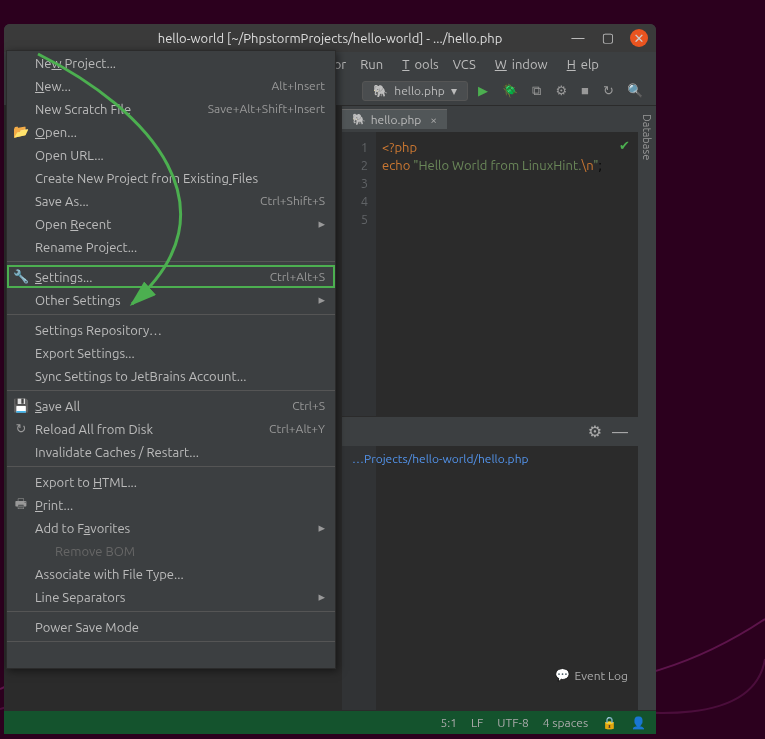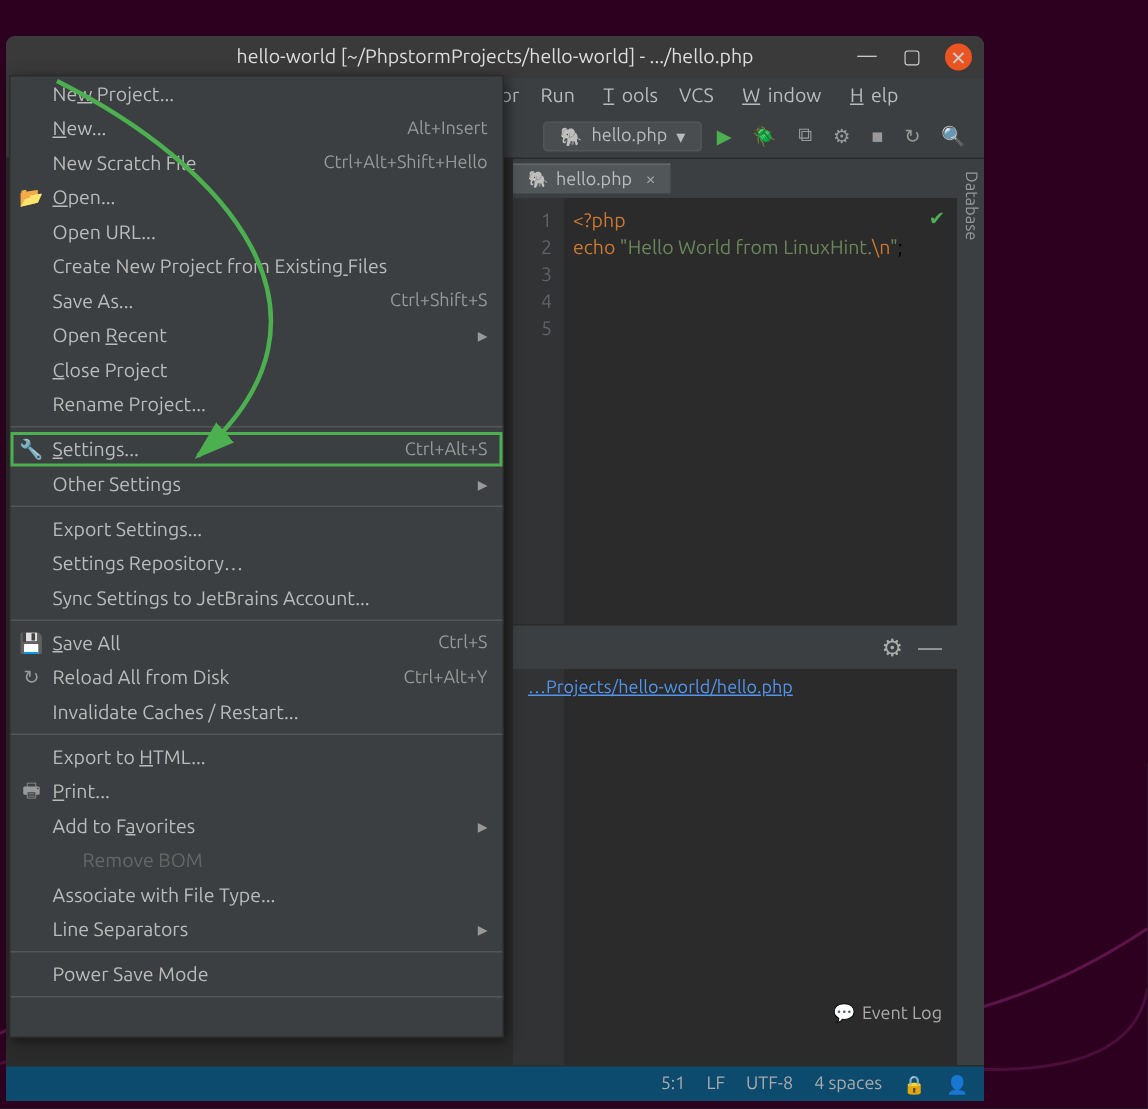--- a/index.html
+++ b/index.html
@@ -26,22 +26,22 @@
 .code { flex: 1; background: #2b2b2b; display: flex; font-family: "DejaVu Sans Mono", monospace; font-size: 13px; position: relative; }
 .gutter { width: 34px; background: #313335; color: #606366; text-align: right; padding: 6px 8px 0 0; line-height: 18px; }
 .codebody { padding: 6px 0 0 6px; line-height: 18px; white-space: pre; }
 .kw { color: #cc7832; }
 .str { color: #6a8759; }
 .esc { color: #cc7832; }
 .check { position: absolute; top: 6px; right: 8px; color: #4caf50; }
 .sidebar-right { position: absolute; right: 0; top: 0; bottom: 0; width: 18px; background: #3c3f41; color: #999; font-size: 11px; display: flex; align-items: flex-start; justify-content: center; padding-top: 8px; }
 .sidebar-right span { writing-mode: vertical-rl; }
 .bottom-tool { position: absolute; right: 18px; top: 310px; left: 338px; background: #3c3f41; border-top: 1px solid #2b2b2b; height: 30px; display: flex; align-items: center; justify-content: flex-end; padding: 0 10px; gap: 10px; color: #aaa; }
-.link-area { position: absolute; right: 18px; top: 340px; left: 338px; padding: 6px 10px; color: #5394ec; font-size: 12px; text-decoration: underline; }
-.statusbar { height: 24px; background: #0c4a6e; border-top: 1px solid #2b2b2b; display: flex; align-items: center; justify-content: flex-end; padding: 0 10px; gap: 14px; color: #aaa; font-size: 12px; }
+.link-area { position: absolute; right: 18px; top: 340px; left: 338px; padding: 6px 10px; color: #5394ec; font-size: 12px; }
+.statusbar { height: 24px; background: #14532d; border-top: 1px solid #2b2b2b; display: flex; align-items: center; justify-content: flex-end; padding: 0 10px; gap: 14px; color: #aaa; font-size: 12px; }
 .eventlog { position: absolute; right: 18px; bottom: 24px; height: 22px; display: flex; align-items: center; padding: 0 10px; color: #aaa; font-size: 12px; gap: 4px; }
 
 .menu { position: absolute; left: 6px; top: 50px; width: 330px; background: #3c3f41; border: 1px solid #2b2b2b; box-shadow: 2px 2px 8px rgba(0,0,0,.5); color: #bbb; font-size: 13px; }
 .menu .item { display: flex; align-items: center; height: 23px; padding: 0 10px 0 28px; position: relative; }
 .menu .item.disabled { color: #666; margin-left: 20px; }
 .menu .item .sc { margin-left: auto; color: #999; font-size: 12px; }
 .menu .item .sub { margin-left: auto; color: #999; }
 .menu .item .ico { position: absolute; left: 6px; width: 16px; text-align: center; color: #999; }
 .menu .sep { height: 1px; background: #555; margin: 3px 0; }
 .menu .item.hl { outline: 2px solid #4caf50; outline-offset: -2px; }
@@ -148,62 +148,59 @@
 <div class="menu" id="filemenu">
     <div class="item">
       <span>Ne<span class="u">w</span> Project...</span>
     </div>
     <div class="item">
       <span><span class="u">N</span>ew...</span>
       <span class="sc">Alt+Insert</span>
     </div>
     <div class="item">
       <span>New Scratch File</span>
-      <span class="sc">Ctrl+Alt+Shift+Hello</span>
+      <span class="sc">Save+Alt+Shift+Insert</span>
     </div>
     <div class="item">
       <span class="ico">📂</span>
       <span><span class="u">O</span>pen...</span>
     </div>
     <div class="item">
       <span>Open URL...</span>
     </div>
     <div class="item">
       <span>Create New Project from Existing<span class="u"> </span>Files</span>
     </div>
     <div class="item">
       <span>Save As...</span>
       <span class="sc">Ctrl+Shift+S</span>
     </div>
     <div class="item">
       <span>Open <span class="u">R</span>ecent</span>
       <span class="sub">▸</span>
-    </div>
-    <div class="item">
-      <span><span class="u">C</span>lose Project</span>
     </div>
     <div class="item">
       <span>Rename Project...</span>
     </div>
     <div class="sep"></div>
     <div class="item hl">
       <span class="ico">🔧</span>
       <span><span class="u">S</span>ettings...</span>
       <span class="sc">Ctrl+Alt+S</span>
     </div>
     <div class="item">
       <span>Other Settings</span>
       <span class="sub">▸</span>
     </div>
     <div class="sep"></div>
     <div class="item">
+      <span>Settings Repository…</span>
+    </div>
+    <div class="item">
       <span>Export Settings...</span>
-    </div>
-    <div class="item">
-      <span>Settings Repository…</span>
     </div>
     <div class="item">
       <span>Sync Settings to JetBrains Account...</span>
     </div>
     <div class="sep"></div>
     <div class="item">
       <span class="ico">💾</span>
       <span><span class="u">S</span>ave All</span>
       <span class="sc">Ctrl+S</span>
     </div>

